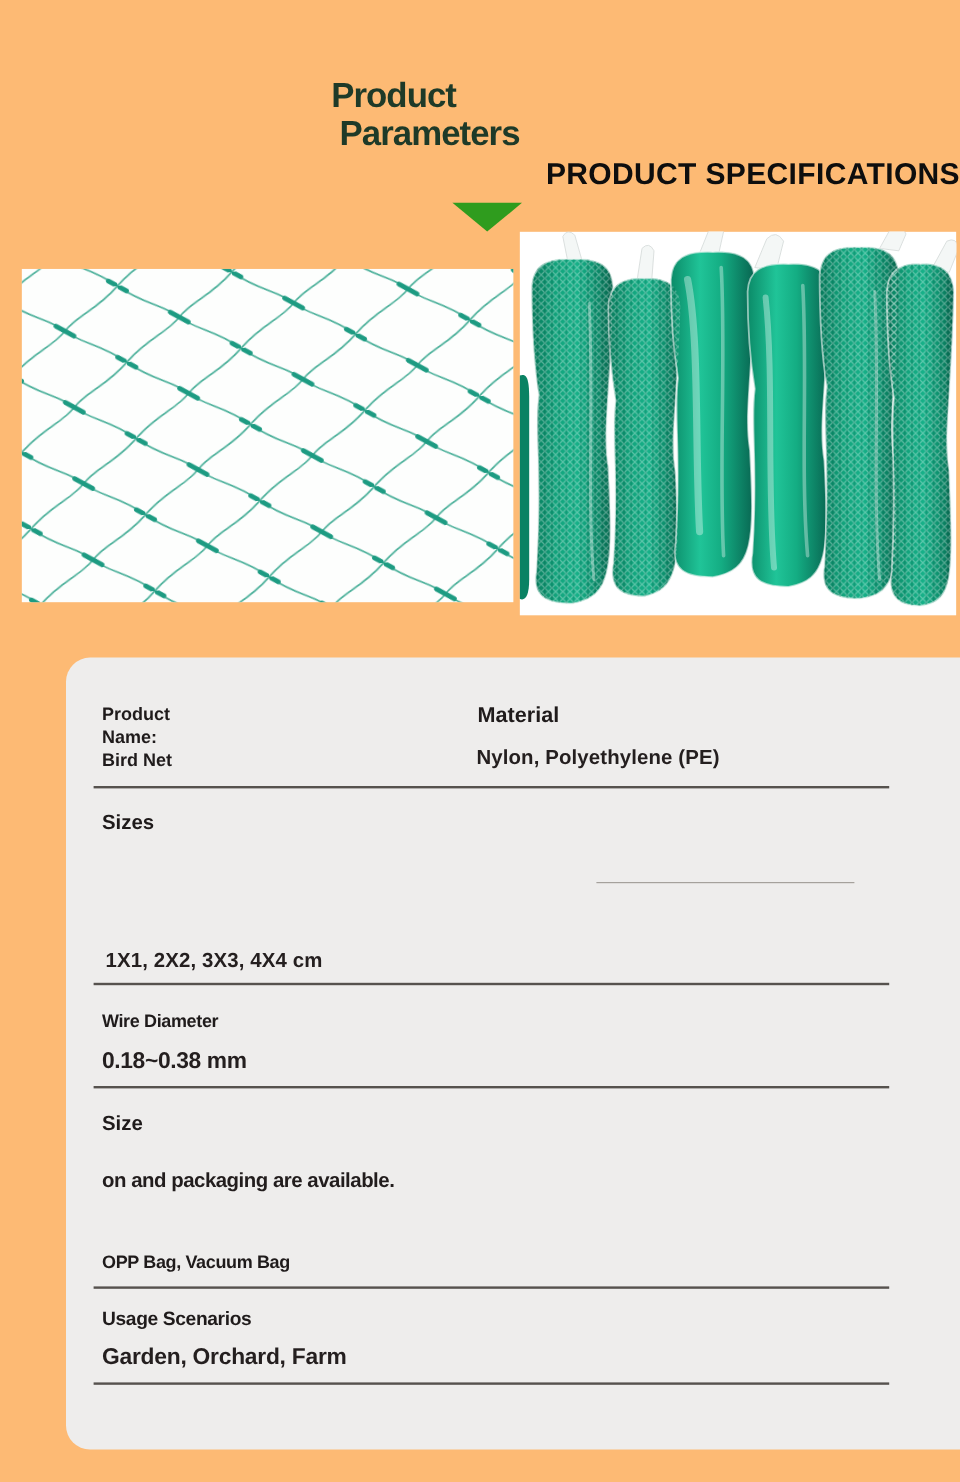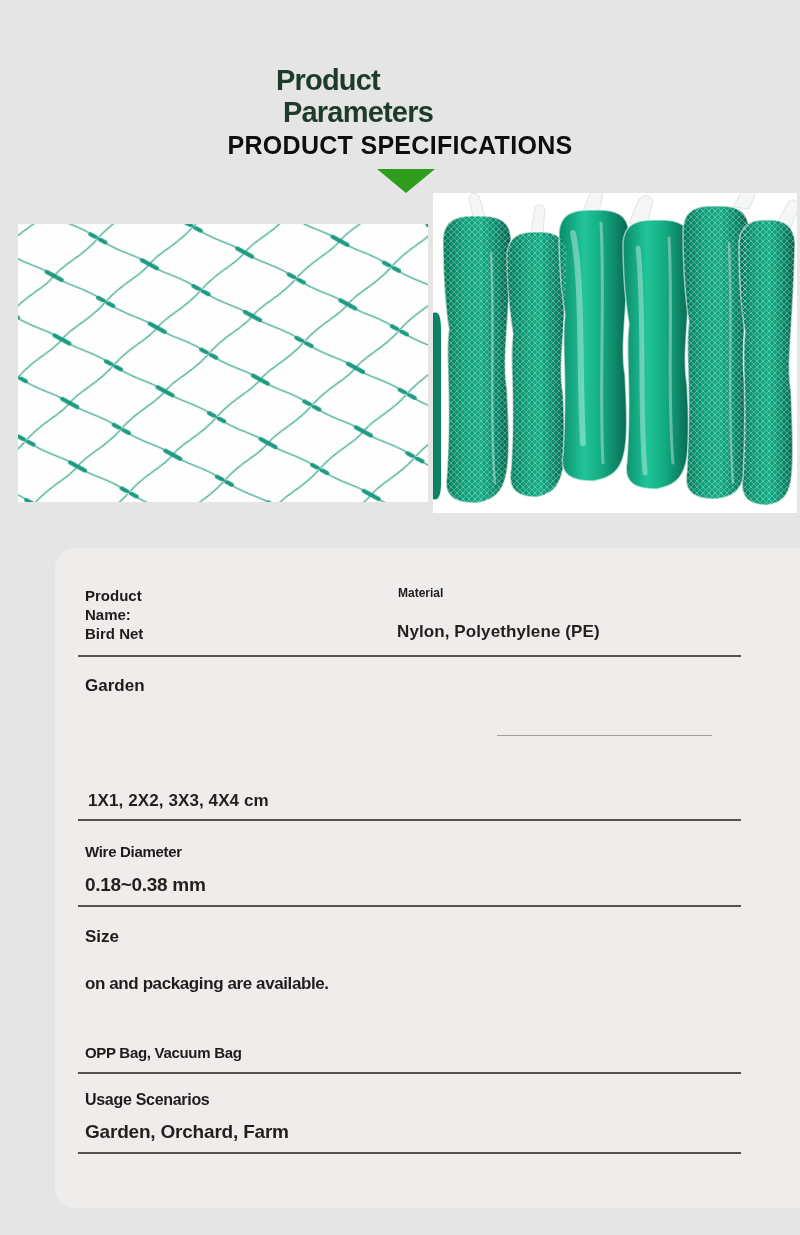--- a/index.html
+++ b/index.html
@@ -1,47 +1,47 @@
 <!DOCTYPE html>
 <html><head>
 <meta charset="utf-8">
 <style>
   html,body{margin:0;padding:0;background:#ffffff;}
   .page{
-    position:relative;width:800px;height:1235px;background:#e5e5e5;overflow:hidden;
+    position:relative;width:800px;height:1235px;background:#fdba74;overflow:hidden;
     font-family:"Liberation Sans","DejaVu Sans",sans-serif;color:#231f1f;
   }
   .abs{position:absolute;}
   
   .title{
     left:276px;top:64px;font-size:29px;line-height:32px;font-weight:700;
     letter-spacing:-0.8px;color:#1e3a28;
   }
   .title .l2{display:block;margin-left:7px;}
   .subtitle{
-    left:0;top:131px;width:800px;text-align:center;font-size:25px;font-weight:700;
+    left:0;top:131px;width:800px;text-align:right;font-size:25px;font-weight:700;
     letter-spacing:0.3px;color:#0e0e0e;
   }
   .tri{
     left:377px;top:169px;width:0;height:0;
     border-left:29px solid transparent;border-right:29px solid transparent;
     border-top:24px solid #2f9c1e;
   }
   
   .mesh-photo{left:18px;top:224px;}
   .bundles-photo{left:433px;top:193px;}
   
   .card{
     left:55px;top:548px;width:777px;height:660px;background:#eeedec;border-radius:20px;
   }
   .card .abs{position:absolute;}
   .divider{left:23px;width:663px;height:1.5px;background:#56524e;}
   .divider.partial{left:442px;width:215px;background:#a5a19c;height:1px;}
   .lbl-sm{font-size:15px;font-weight:700;line-height:19px;color:#1f1b1b;}
-  .h-md{font-size:12px;font-weight:700;color:#1f1b1b;}
+  .h-md{font-size:18px;font-weight:700;color:#1f1b1b;}
   .val-md{font-size:17px;font-weight:600;color:#241f1f;letter-spacing:0.1px;text-align:center;}
   .body-b{font-size:17px;font-weight:700;line-height:22.5px;color:#221d1d;letter-spacing:-0.2px;}
   .cond{letter-spacing:-0.4px;}
   .sec-h{font-size:17px;font-weight:700;color:#1f1b1b;}
   .small-b{font-size:15px;font-weight:700;color:#1f1b1b;letter-spacing:-0.3px;}
   .big-v{font-size:19px;font-weight:600;color:#241f1f;letter-spacing:-0.3px;}
 </style>
 </head>
 <body>
 
@@ -138,21 +138,21 @@
     <div class="abs lbl-sm" style="left:30px;top:38px;width:92px;">
       <span>Product Name:</span>
       <div>Bird Net</div>
     </div>
 
     <div class="abs h-md" style="left:343px;top:38px;">Material</div>
     <div class="abs val-md" style="left:342px;top:74px;">Nylon, Polyethylene (PE)</div>
 
     <div class="abs divider" style="top:107px;"></div>
 
-    <div class="abs sec-h" style="left:30px;top:128px;">Garden</div>
+    <div class="abs sec-h" style="left:30px;top:128px;">Sizes</div>
 
     <div class="abs divider partial" style="top:187px;"></div>
 
     <div class="abs body-b" style="left:31px;top:176px;width:480px;">
     </div>
 
     <div class="abs val-md" style="left:33px;top:243px;font-weight:700;">1X1, 2X2, 3X3, 4X4 cm</div>
 
     <div class="abs divider" style="top:271px;"></div>
 

